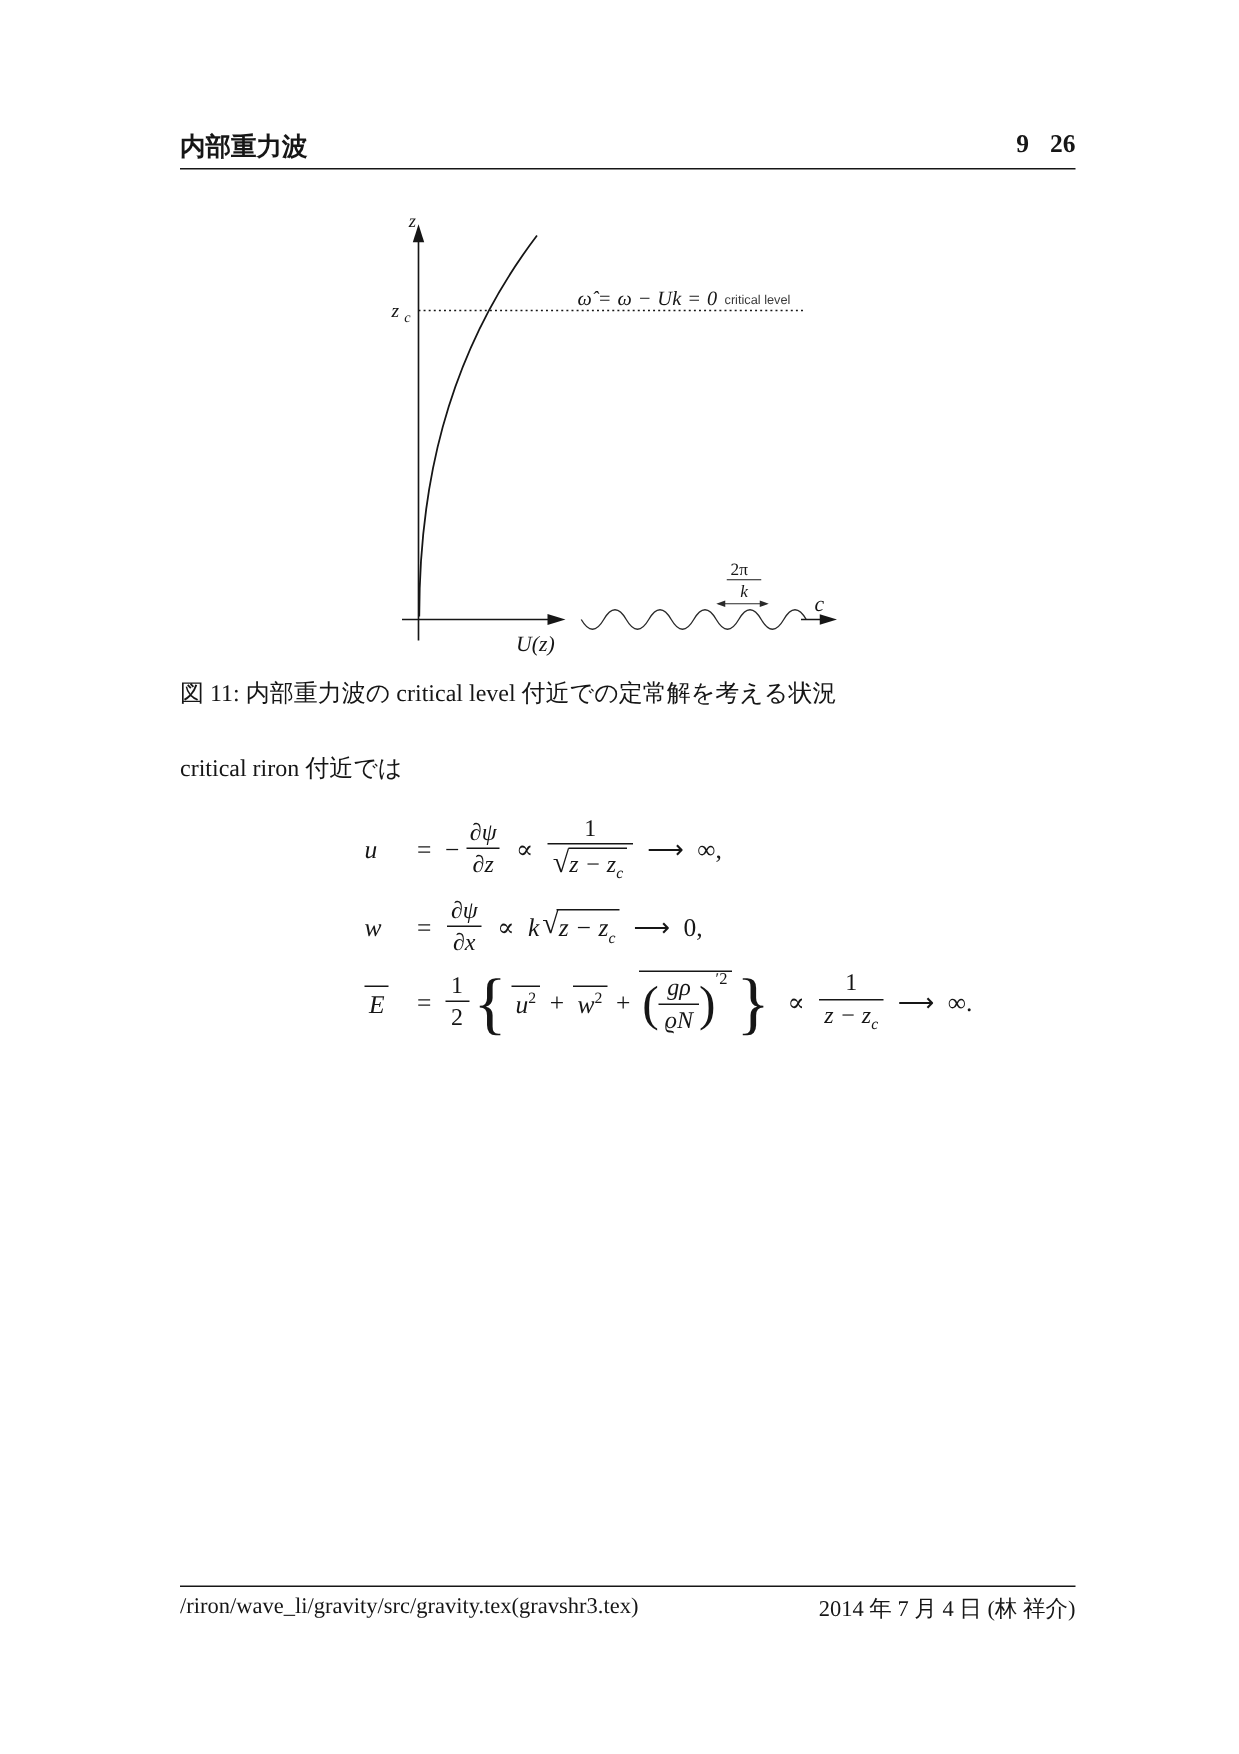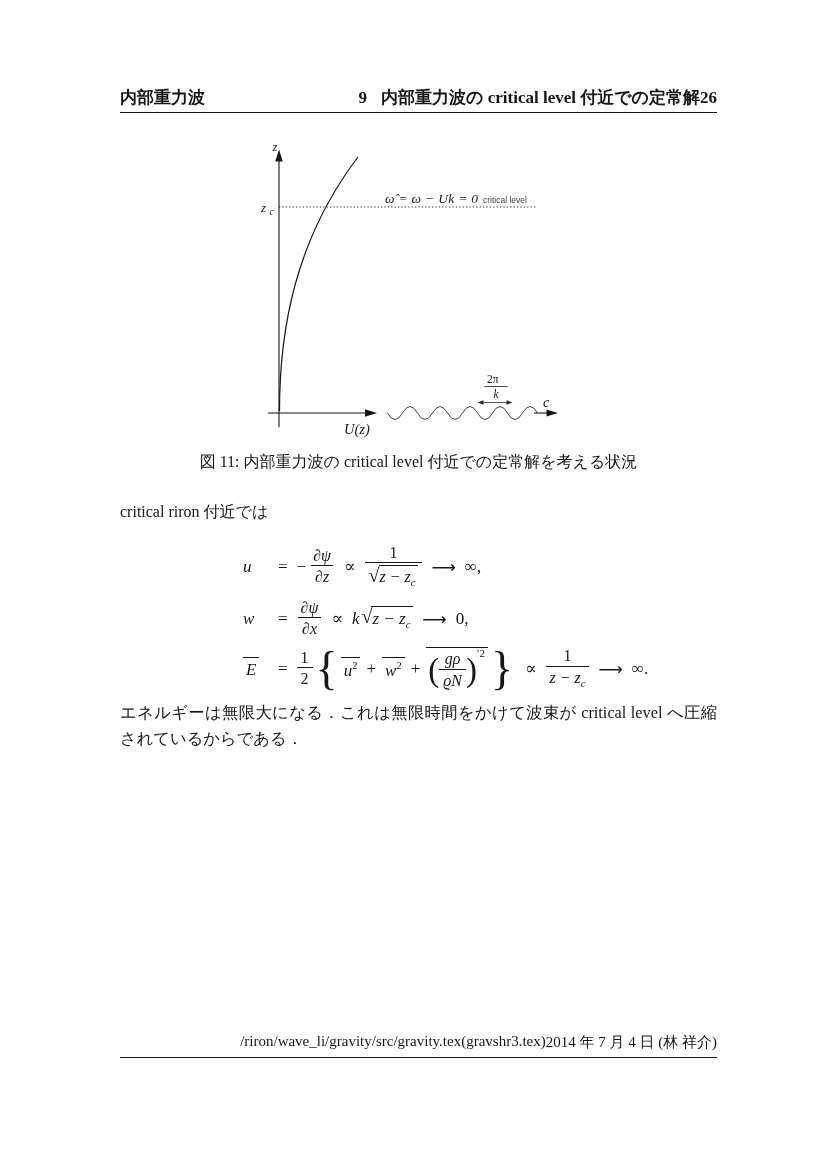--- a/index.html
+++ b/index.html
@@ -14,29 +14,29 @@
     display:flex; justify-content:space-between; align-items:flex-start;
     font-weight:bold; font-size:17px; white-space:nowrap;
   }
   .header-right { display:flex; align-items:baseline; }
   .sec-num { margin-right:14px; }
   .pageno { }
   .rule { position:absolute; left:120px; width:597px; border-top:1px solid #161616; }
   .header-rule { top:112px; }
   .footer-rule { top:1057px; }
   .footer {
-    position:absolute; left:120px; width:597px; top:1033px;
-    display:flex; justify-content:flex-end; font-size:15px;
+    position:absolute; left:120px; width:597px; top:1063px;
+    display:flex; justify-content:space-between; font-size:15px;
   }
   
   .figure { position:absolute; left:240px; top:130px; }
   .svgmi { font-style:italic; font-family:"Liberation Serif","DejaVu Serif",serif; }
   .svgrm { font-family:"Liberation Serif","DejaVu Serif",serif; }
   .svgsans { font-family:"Liberation Sans","DejaVu Sans",sans-serif; fill:#3a3a3a; }
-  .caption { position:absolute; left:120px; width:597px; top:452px; text-align:center; font-size:16px; }
+  .caption { position:absolute; left:120px; width:597px; top:452px; text-align:left; font-size:16px; }
   .intro   { position:absolute; left:120px; top:502px; font-size:16px; }
   
   .eqs { position:absolute; left:243px; top:544px; font-size:17px; }
   .eqrow { display:flex; align-items:center; margin-bottom:9px; white-space:nowrap; }
   .mi { font-style:italic; }
   .lhs { width:26px; }
   .rel { margin:0 9px; }
   .op { margin:0 6px; }
   .sign { margin-right:3px; }
   .coef { margin-right:2px; }
@@ -62,21 +62,20 @@
 </style>
 </head>
 <body>
 
 <div class="page">
 
   <div class="header">
     <span>内部重力波</span>
     <span class="header-right">
       <span class="sec-num">9</span>
-      <span>内部重力波の critical level 付近での定常解</span>
       <span class="pageno">26</span>
     </span>
   </div>
   <div class="rule header-rule"></div>
 
   <svg class="figure" width="340" height="315" viewBox="240 130 340 315">
 
     <line x1="279" y1="156" x2="279" y2="427" stroke="#161616" stroke-width="1.1"></line>
     <polygon points="279,149.5 275.2,161.5 282.8,161.5" fill="#161616"></polygon>
     <text x="272.5" y="151" font-size="12.5" class="svgmi" fill="#161616">z</text>
@@ -177,21 +176,20 @@
       <span class="frac">
         <span class="num">1</span>
         <span class="den"><span class="mi">z − z</span><sub class="mi">c</sub></span>
       </span>
       <span class="arrow">⟶</span>
       <span class="res">∞.</span>
     </div>
 
   </div>
 
-  <p class="para">エネルギーは無限大になる．これは無限時間をかけて波束が critical level へ圧縮されているからである．</p>
 
   <div class="rule footer-rule"></div>
   <div class="footer">
     <span>/riron/wave_li/gravity/src/gravity.tex(gravshr3.tex)</span>
     <span>2014 年 7 月 4 日 (林 祥介)</span>
   </div>
 
 </div>
 
 </body></html>

